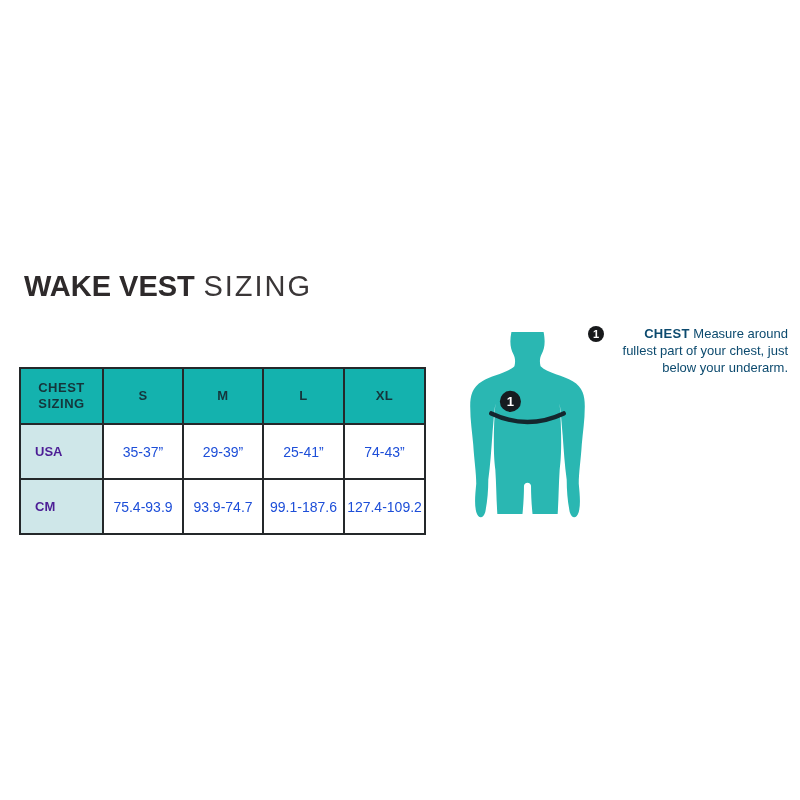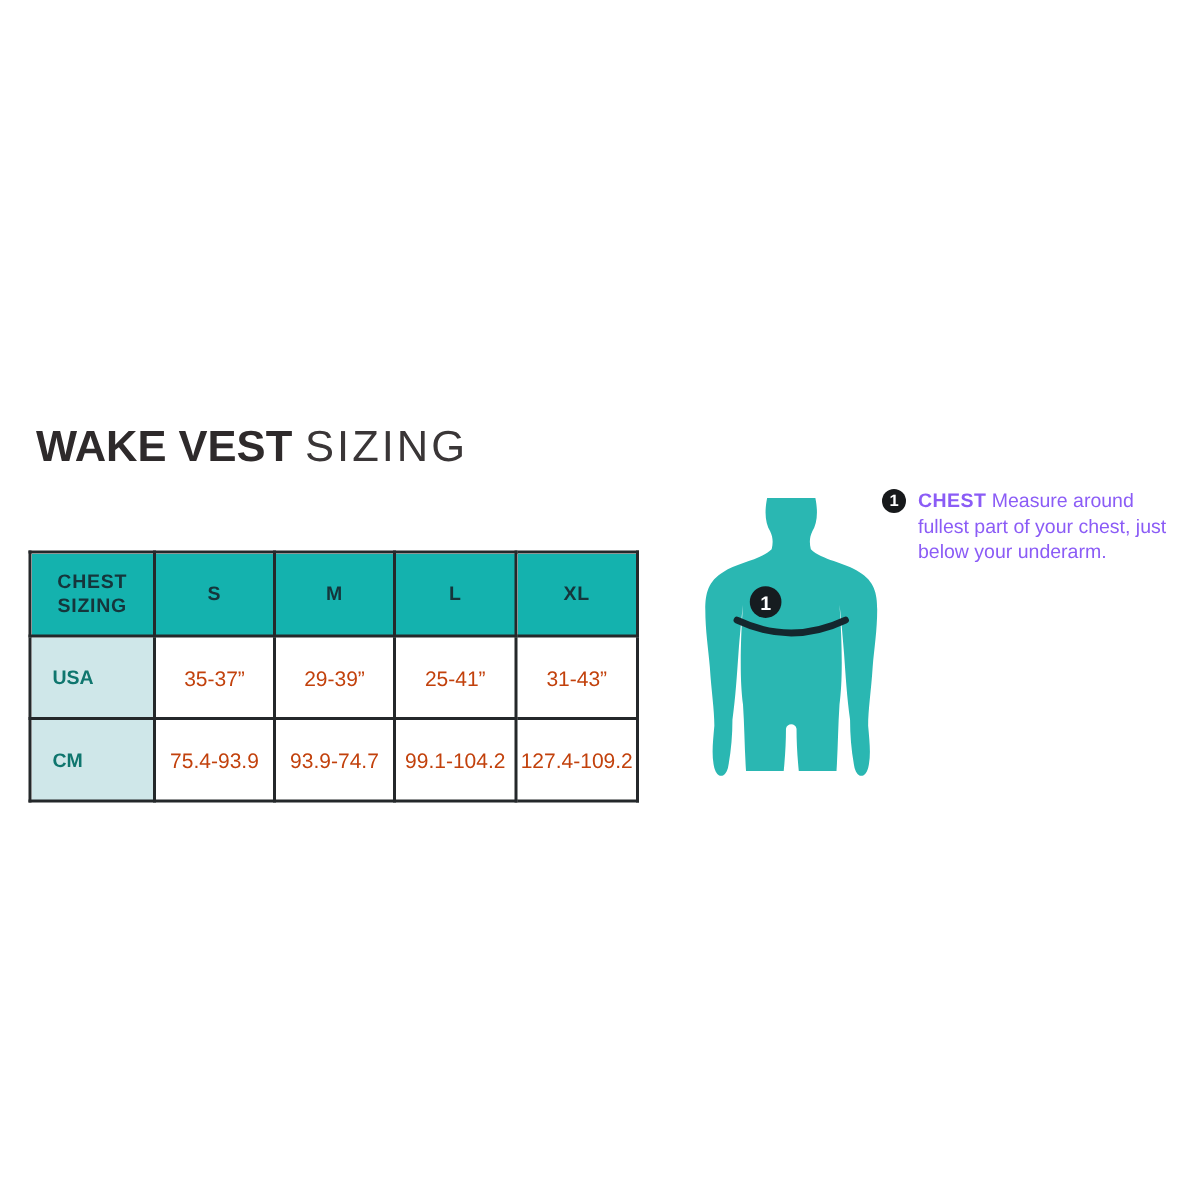--- a/index.html
+++ b/index.html
@@ -2,61 +2,61 @@
 <html><head>
 <meta charset="utf-8">
 <style>
   html,body{margin:0;padding:0;background:#ffffff;}
   .canvas{
     position:relative;width:800px;height:800px;background:#ffffff;overflow:hidden;
     font-family:"Liberation Sans",sans-serif;color:#2b2b2b;
   }
   
   .section-title{
-    position:absolute;top:283px;font-size:29px;line-height:30px;white-space:nowrap;
+    position:absolute;top:271px;font-size:29px;line-height:30px;white-space:nowrap;
     color:#2e2a2b;letter-spacing:.5px;
   }
   .section-title .bold{font-weight:bold;letter-spacing:0;}
   .section-title .light{font-weight:normal;letter-spacing:2px;color:#3a3637;}
   .title-left{left:24px;}
   .title-right{left:462px;}
   
   table.size-table{
     position:absolute;left:19px;top:331px;width:405px;
     border-collapse:collapse;table-layout:fixed;margin-top:36px;
   }
   .size-table th,.size-table td{
     border:2px solid #24282a;overflow:hidden;
   }
   .size-table th{
     background:#14b2ae;color:#15353b;font-size:13px;font-weight:bold;
     text-align:center;height:52px;line-height:1.25;letter-spacing:.5px;
   }
   .size-table td{
-    background:#ffffff;font-size:14px;color:#c2410c;text-align:center;height:51px;
+    background:#ffffff;font-size:14px;color:#1d4ed8;text-align:center;height:51px;
   }
   .size-table td.row-label{
-    background:#cfe7e9;font-size:13px;font-weight:bold;color:#0f766e;
+    background:#cfe7e9;font-size:13px;font-weight:bold;color:#4c1d95;
     text-align:left;padding-left:14px;
   }
   .col-first{width:83px;} .col-s{width:80px;} .col-m{width:80px;} .col-l{width:81px;} .col-xl{width:81px;}
   
   .figure-wrap{position:absolute;left:462px;top:329px;width:131px;height:193px;}
   .body-fill{fill:#2ab7b2;}
   .band{stroke:#14272e;stroke-width:4.5;fill:none;stroke-linecap:round;}
   .fig-badge-circle{fill:#161c20;}
   .fig-badge-text{fill:#ffffff;font-family:"Liberation Sans",sans-serif;font-size:13px;font-weight:bold;}
   
   .instruction{position:absolute;left:588px;top:325px;width:200px;display:flex;gap:8px;}
   .num-badge{
     flex:0 0 16px;width:16px;height:16px;border-radius:50%;background:#17191b;color:#ffffff;
     font-size:11px;font-weight:bold;display:flex;align-items:center;justify-content:center;
     margin-top:1px;
   }
-  .instruction-text{font-size:13px;line-height:17px;color:#8b5cf6;}
+  .instruction-text{font-size:13px;line-height:17px;color:#0c4a6e;text-align:right;}
   .instruction-text b{letter-spacing:.3px;}
 </style>
 </head>
 <body>
 
 <div class="canvas">
 
   <div class="section-title title-left">
     <span class="bold">WAKE VEST</span>
     <span class="light">SIZING</span>
@@ -76,27 +76,27 @@
         <th>S</th>
         <th>M</th>
         <th>L</th>
         <th>XL</th>
       </tr>
       <tr>
         <td class="row-label">USA</td>
         <td>35-37”</td>
         <td>29-39”</td>
         <td>25-41”</td>
-        <td>31-43”</td>
+        <td>74-43”</td>
       </tr>
       <tr>
         <td class="row-label">CM</td>
         <td>75.4-93.9</td>
         <td>93.9-74.7</td>
-        <td>99.1-104.2</td>
+        <td>99.1-187.6</td>
         <td>127.4-109.2</td>
       </tr>
     </tbody>
   </table>
 
 
   <div class="figure-wrap">
     <svg viewBox="0 0 130 192" width="131" height="193" xmlns="http://www.w3.org/2000/svg">
       <path class="body-fill" d="
         M 49 3

